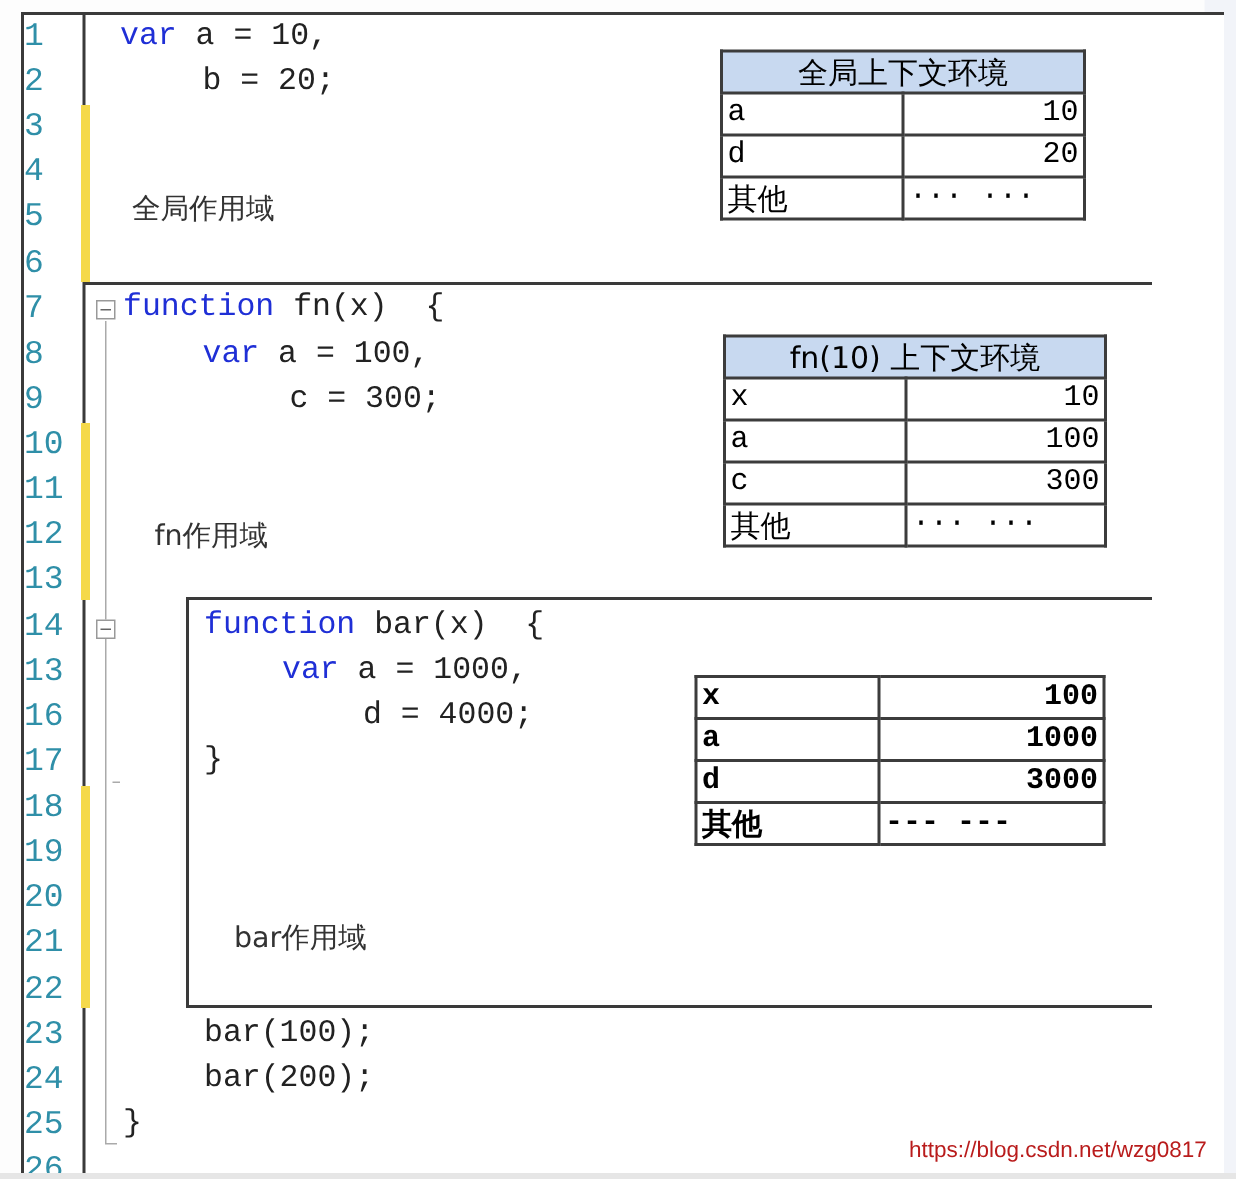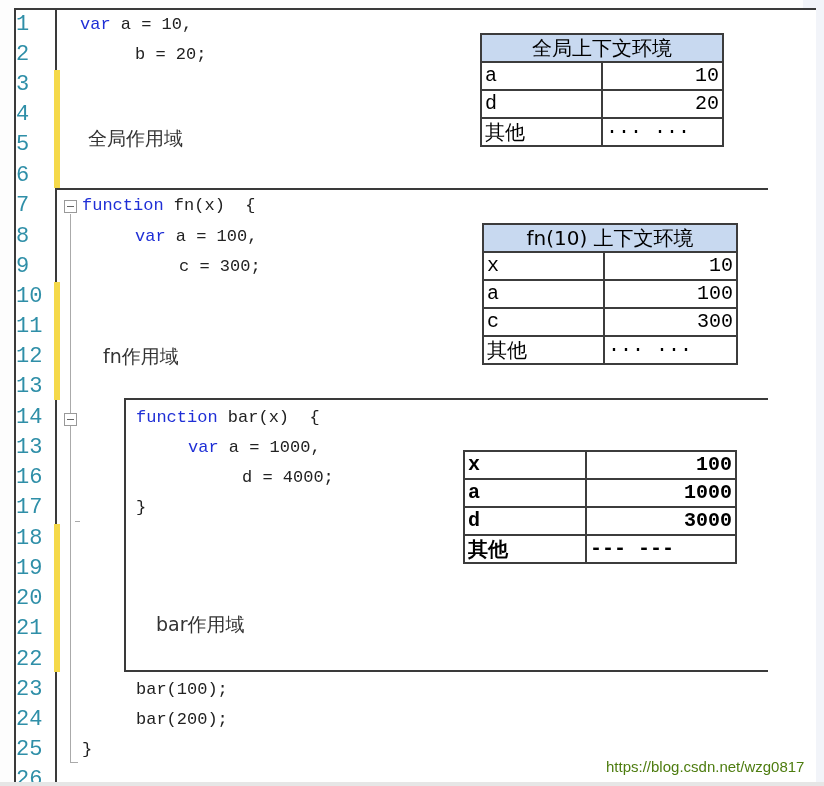--- a/index.html
+++ b/index.html
@@ -2,36 +2,36 @@
 <html><head>
   <meta charset="utf-8">
   <style>
     html, body { margin:0; padding:0; }
     body { width:824px; height:786px; background:#f2f4f9; position:relative; overflow:hidden; font-family:"Liberation Mono", monospace; }
     .canvas { position:absolute; left:0; top:0; width:803px; height:786px; background:#fdfdfd; }
     .editor { position:absolute; left:14px; top:8px; width:800px; height:790px; border-left:2px solid #3a3a3a; border-top:2px solid #3a3a3a; background:#ffffff; }
     .gutter-line { position:absolute; left:55px; top:8px; width:2px; height:790px; background:#3a3a3a; }
     .lineno { position:absolute; left:16px; width:34px; text-align:left; color:#2f8fa8; font-family:"Liberation Mono", monospace; font-size:22px; line-height:30px; height:30px; }
     .yellow { position:absolute; left:54px; width:6px; background:#f5d94a; }
-    .code { position:absolute; font-family:"Liberation Mono", monospace; font-size:17px; line-height:30px; height:30px; color:#222; white-space:pre; }
+    .code { position:absolute; font-family:"Liberation Mono", monospace; font-size:21px; line-height:30px; height:30px; color:#222; white-space:pre; }
     .kw { color:#1f2fd6; }
     .label { position:absolute; font-family:"DejaVu Sans", sans-serif; font-size:19px; color:#333; }
     .scope-top { position:absolute; height:2px; background:#3a3a3a; }
     .scope-left { position:absolute; width:2px; background:#3a3a3a; }
     .fold { position:absolute; width:11px; height:11px; border:1px solid #999; background:#fff; }
     .fold::after { content:""; position:absolute; left:2px; top:5px; width:7px; height:1px; background:#666; }
     .fold-line { position:absolute; width:1px; background:#aaa; }
     table.ctx { position:absolute; border-collapse:collapse; font-size:20px; }
     table.ctx td, table.ctx th { border:2px solid #3c3c3c; padding:0 3px; height:26px; line-height:26px; }
     table.ctx th { background:#c8d9f0; font-weight:normal; text-align:center; font-family:"DejaVu Sans", sans-serif;margin-top:12px; }
     table.ctx td.k { text-align:left; font-family:"Liberation Mono", monospace; }
     table.ctx td.v { text-align:right; font-family:"Liberation Mono", monospace; }
     table.ctx td.cjk { font-family:"DejaVu Sans", sans-serif; }
     table.bold th, table.bold td { font-weight:bold; }
-    .watermark { position:absolute; left:606px; top:758px; font-family:"Liberation Sans", sans-serif; font-size:15px; color:#4d7c0f; }
+    .watermark { position:absolute; left:606px; top:758px; font-family:"Liberation Sans", sans-serif; font-size:15px; color:#b91c1c; }
     .bottom-strip { position:absolute; left:0; top:782px; width:824px; height:4px; background:#e6e6e6; }
   </style>
 </head>
 <body>
 
 <div class="canvas"></div>
 <div class="editor"></div>
 <div class="gutter-line"></div>
 
 <div>
@@ -78,21 +78,21 @@
 <div class="scope-left" style="left:124px;top:398px;height:273px"></div>
 <div class="scope-top" style="left:124px;top:670px;width:644px"></div>
 
 <div class="code" style="left:80px;top:10px"><span class="kw">var</span><span> a = 10,</span></div>
 <div class="code" style="left:135px;top:40px">b = 20;</div>
 
 <div class="label" style="left:88px;top:126px">全局作用域</div>
 
 <div class="code" style="left:82px;top:191px"><span class="kw">function</span><span> fn(x)  {</span></div>
 <div class="code" style="left:135px;top:222px"><span class="kw">var</span><span> a = 100,</span></div>
-<div class="code" style="left:179px;top:252px">c = 300;</div>
+<div class="code" style="left:193px;top:252px">c = 300;</div>
 
 <div class="label" style="left:103px;top:344px">fn作用域</div>
 
 <div class="code" style="left:136px;top:403px"><span class="kw">function</span><span> bar(x)  {</span></div>
 <div class="code" style="left:188px;top:433px"><span class="kw">var</span><span> a = 1000,</span></div>
 <div class="code" style="left:242px;top:463px">d = 4000;</div>
 <div class="code" style="left:136px;top:493px">}</div>
 
 <div class="label" style="left:156px;top:612px">bar作用域</div>
 

